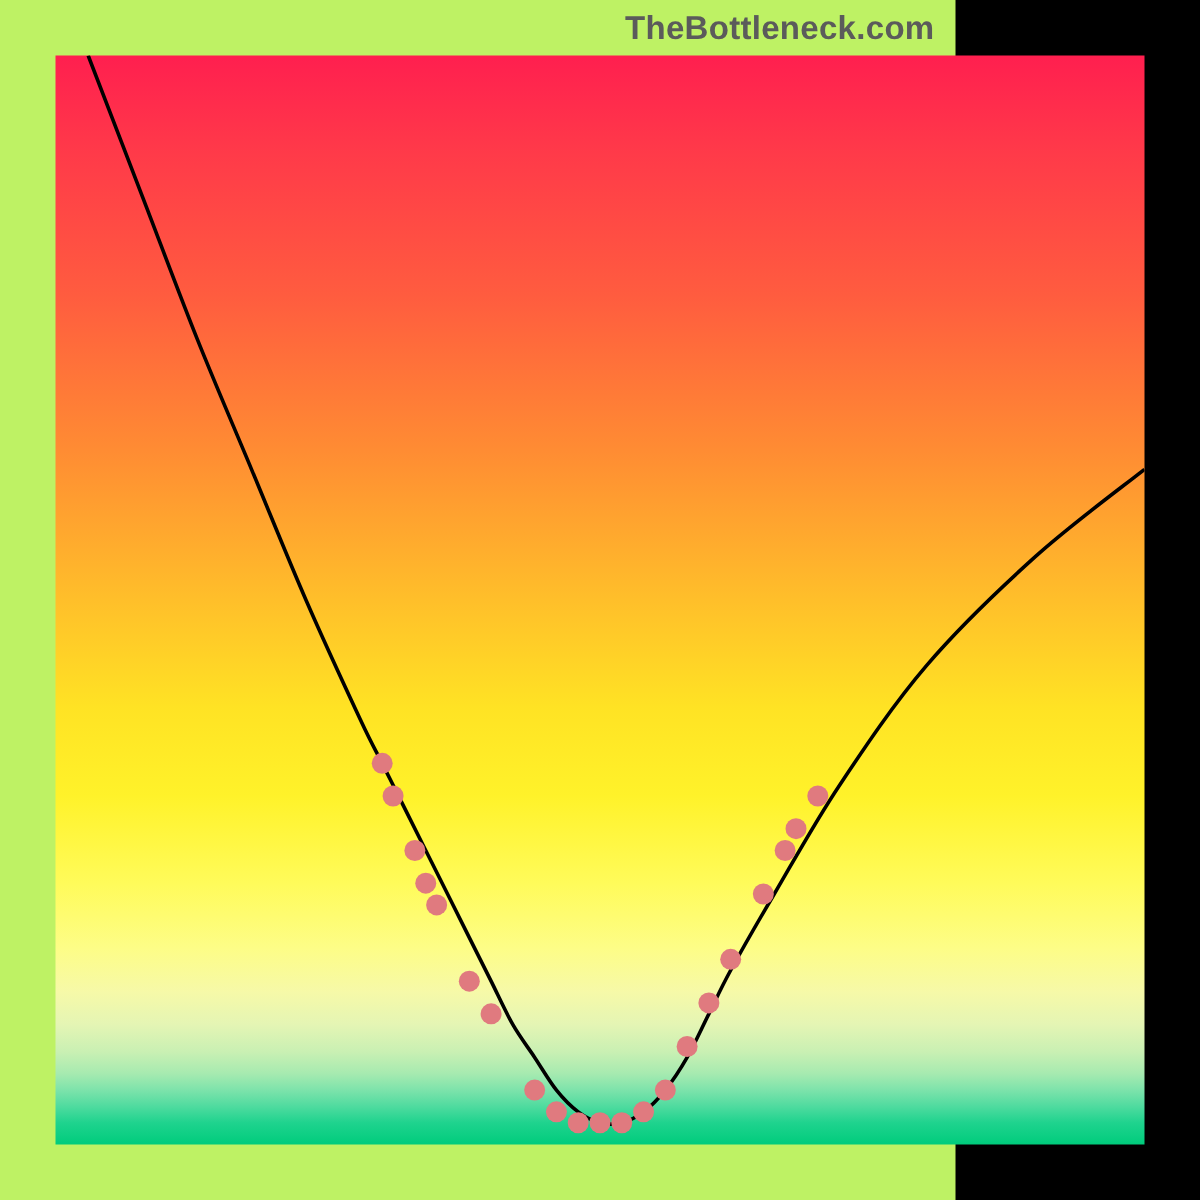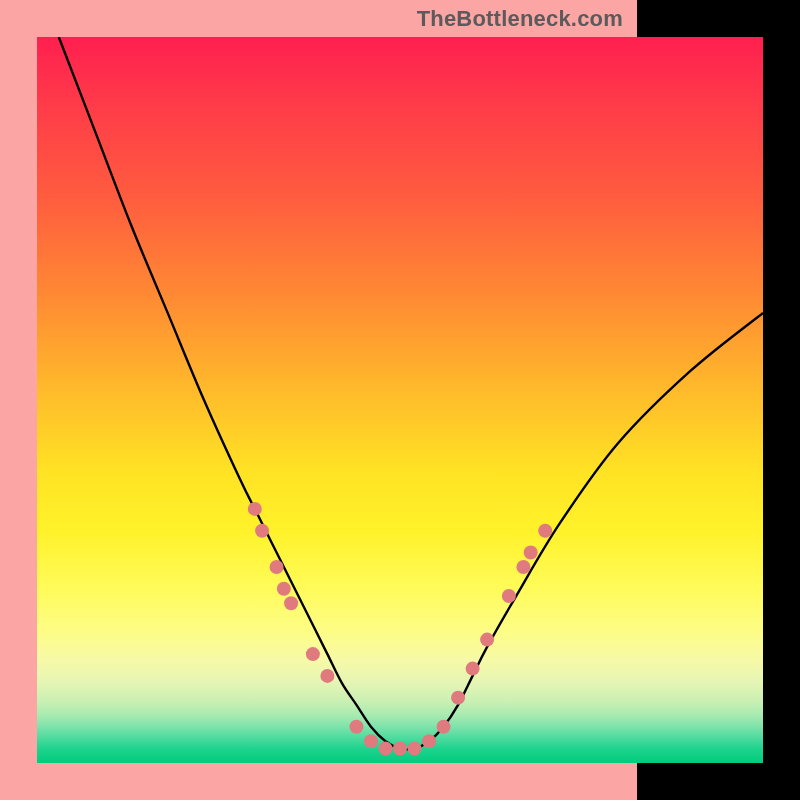--- a/index.html
+++ b/index.html
@@ -10,21 +10,21 @@
     background: #000;
     font-family: Arial, Helvetica, sans-serif;
     overflow: hidden;
   }
   .frame {
     position: absolute;
     left: 0;
     top: 0;
     width: 637px;
     height: 800px;
-    background: #fca5a5;
+    background: #bef264;
   }
   .watermark {
     position: absolute;
     top: 6px;
     right: 14px;
     color: #5b5b5b;
     font-size: 22px;
     font-weight: 600;
     letter-spacing: 0.2px;
     pointer-events: none;

